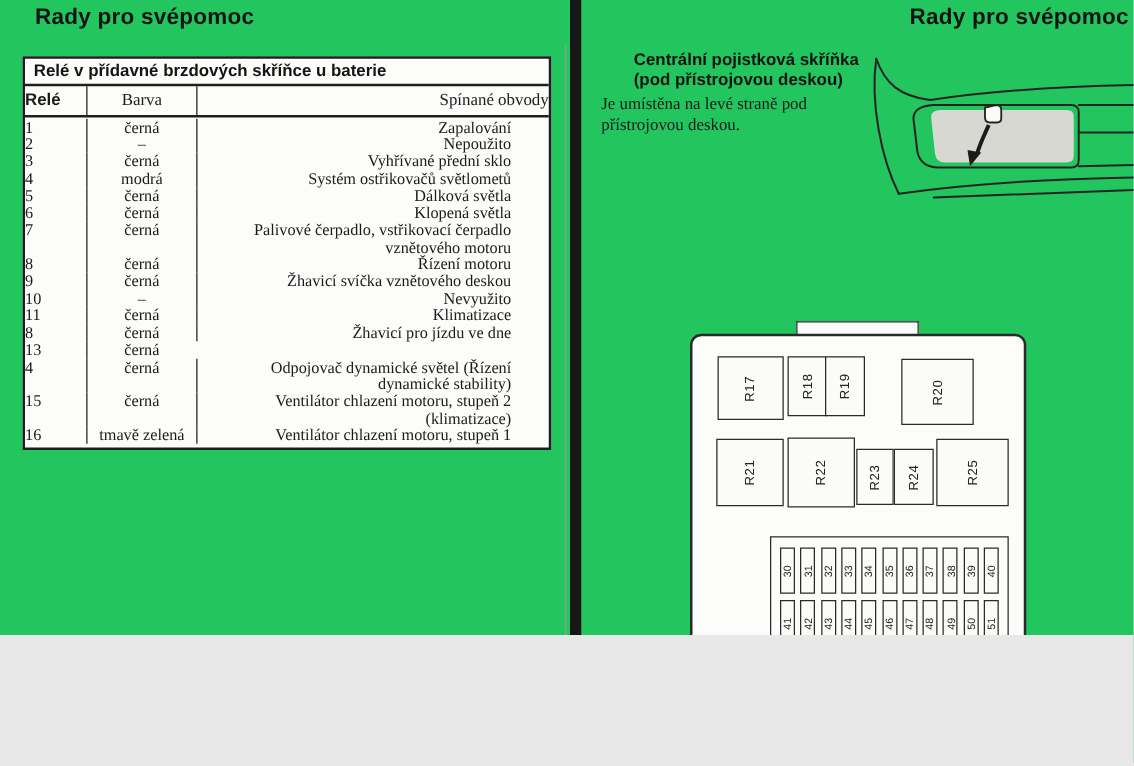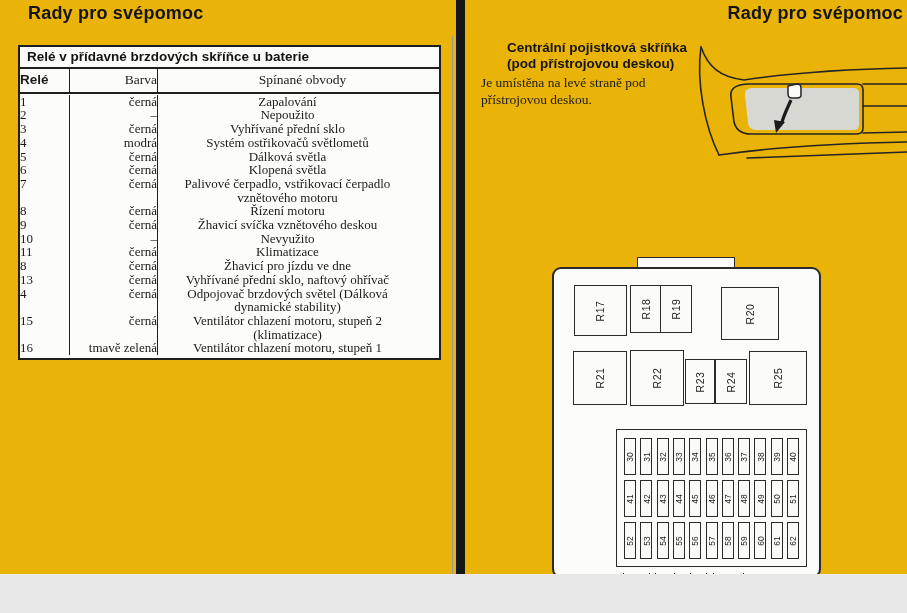--- a/index.html
+++ b/index.html
@@ -1,16 +1,16 @@
 <!DOCTYPE html>
 <html><head>
 <meta charset="utf-8">
 <style>
   html,body{margin:0;padding:0;background:#e8e8e8;}
-  #page{position:relative;width:907px;height:574px;background:#eab308;overflow:hidden;
+  #page{position:relative;width:907px;height:508px;background:#22c55e;overflow:hidden;
         color:#1b1b1b;font-family:"Liberation Sans",sans-serif;}
 
   
   .title{position:absolute;top:3px;font-weight:bold;font-size:18px;letter-spacing:.2px;color:#141414;}
   .title-left{left:28px;}
   .title-right{right:4px;}
 
   
   .page-edge-line{position:absolute;left:452px;top:36px;width:1px;height:538px;background:#9a9a96;}
   .gutter-bar{position:absolute;left:456px;top:0;width:9px;height:609px;background:#161616;
@@ -21,22 +21,22 @@
   .rt-title{font-weight:bold;font-size:13.5px;padding:2px 7px 3px;border-bottom:2px solid #1f1f1f;color:#141414;}
   .rt-grid{display:grid;grid-template-columns:49px 88px 1fr;}
   .rt-header{border-bottom:2px solid #1f1f1f;}
   .rt-header .cell{padding:4px 0 5px;font-size:13.5px;}
   .rt-header .c1{font-weight:bold;font-family:"Liberation Sans",sans-serif;}
   .rt-header .c2,.rt-header .c3{font-family:"Liberation Serif",serif;}
   .rt-body{padding:1px 0 3px;}
   .rt-row{display:grid;grid-template-columns:49px 88px 1fr;}
   .cell{font-family:"Liberation Serif",serif;font-size:13px;line-height:13.7px;}
   .c1{text-align:left;}
-  .c2{text-align:right;border-left:1.5px solid #1f1f1f;}
-  .c3{text-align:center;border-left:1.5px solid #1f1f1f;padding:0 30px 0 8px;}
+  .c2{text-align:center;border-left:1.5px solid #1f1f1f;}
+  .c3{text-align:right;border-left:1.5px solid #1f1f1f;padding:0 30px 0 8px;}
   .rt-header .c3{padding-left:8px;}
 
   
   .section-heading{position:absolute;left:507px;top:40px;font-weight:bold;font-size:13.5px;
                    line-height:15.5px;color:#141414;}
   .section-body{position:absolute;left:481px;top:75px;width:200px;
                 font-family:"Liberation Serif",serif;font-size:13.5px;line-height:16.5px;}
 
   
   .dash-svg{position:absolute;left:687px;top:27px;}
@@ -131,26 +131,25 @@
           <div class="cell c3">Klimatizace</div>
         </div>
         <div class="rt-row">
           <div class="cell c1">8</div>
           <div class="cell c2">černá</div>
           <div class="cell c3">Žhavicí pro jízdu ve dne</div>
         </div>
         <div class="rt-row">
           <div class="cell c1">13</div>
           <div class="cell c2">černá</div>
-          <div class="cell c3">Vyhřívané přední sklo, naftový ohřívač</div>
         </div>
         <div class="rt-row">
           <div class="cell c1">4</div>
           <div class="cell c2">černá</div>
-          <div class="cell c3">Odpojovač brzdových světel (Dálková dynamické stability)</div>
+          <div class="cell c3">Odpojovač dynamické světel (Řízení dynamické stability)</div>
         </div>
         <div class="rt-row">
           <div class="cell c1">15</div>
           <div class="cell c2">černá</div>
           <div class="cell c3">Ventilátor chlazení motoru, stupeň 2 (klimatizace)</div>
         </div>
         <div class="rt-row">
           <div class="cell c1">16</div>
           <div class="cell c2">tmavě zelená</div>
           <div class="cell c3">Ventilátor chlazení motoru, stupeň 1</div>

